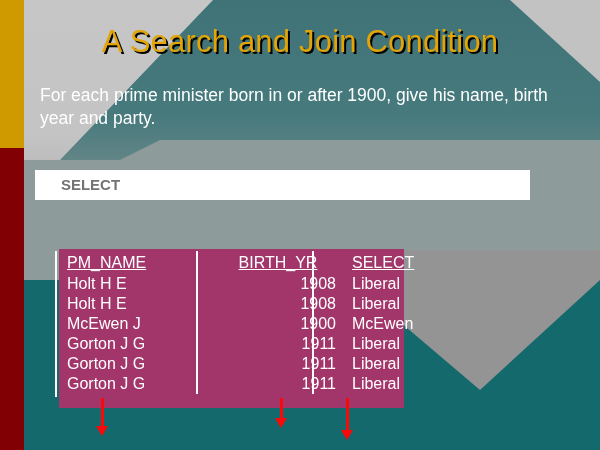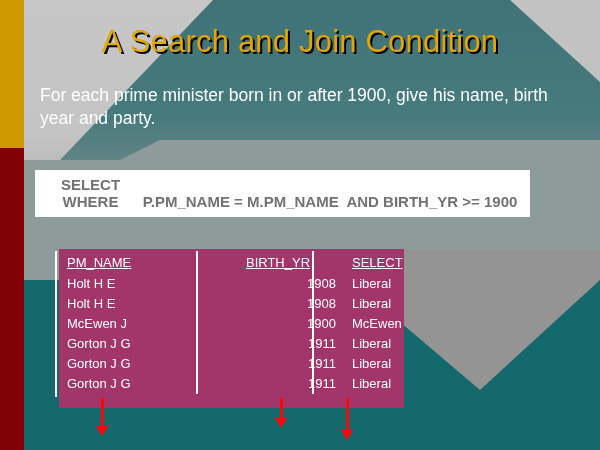--- a/index.html
+++ b/index.html
@@ -132,21 +132,21 @@
     padding: 4px 0 0 0;
   }
   .result-table {
     border-collapse: collapse;
     width: 345px;
     table-layout: fixed;
   }
   .result-table th,
   .result-table td {
     color: #ffffff;
-    font-size: 13px;
+    font-size: 16px;
     line-height: 20px;
     font-weight: normal;
     padding: 0 8px;
     vertical-align: top;
     white-space: nowrap;
   }
   .result-table th {
     text-align: left;
     text-decoration: underline;
     padding-bottom: 1px;
@@ -204,24 +204,20 @@
   <div class="bg-layer bar-red"></div>
 
   <div class="title">A Search and Join Condition</div>
 
   <div class="prompt">For each prime minister born in or after 1900, give his name, birth year and party.</div>
 
   <div class="sql-box">
     <div class="sql-line">
       <span class="sql-kw">SELECT</span>
     </div>
-    <div class="sql-line">
-      <span class="sql-kw">WHERE</span>
-      <span class="sql-rest">P.PM_NAME = M.PM_NAME  AND BIRTH_YR &gt;= 1900</span>
-    </div>
   </div>
 
   <div class="result-rule"></div>
   <div class="result-box">
     <table class="result-table">
       <thead>
         <tr>
           <th class="col-name">PM_NAME</th>
           <th class="col-year">BIRTH_YR</th>
           <th class="col-party">SELECT</th>

